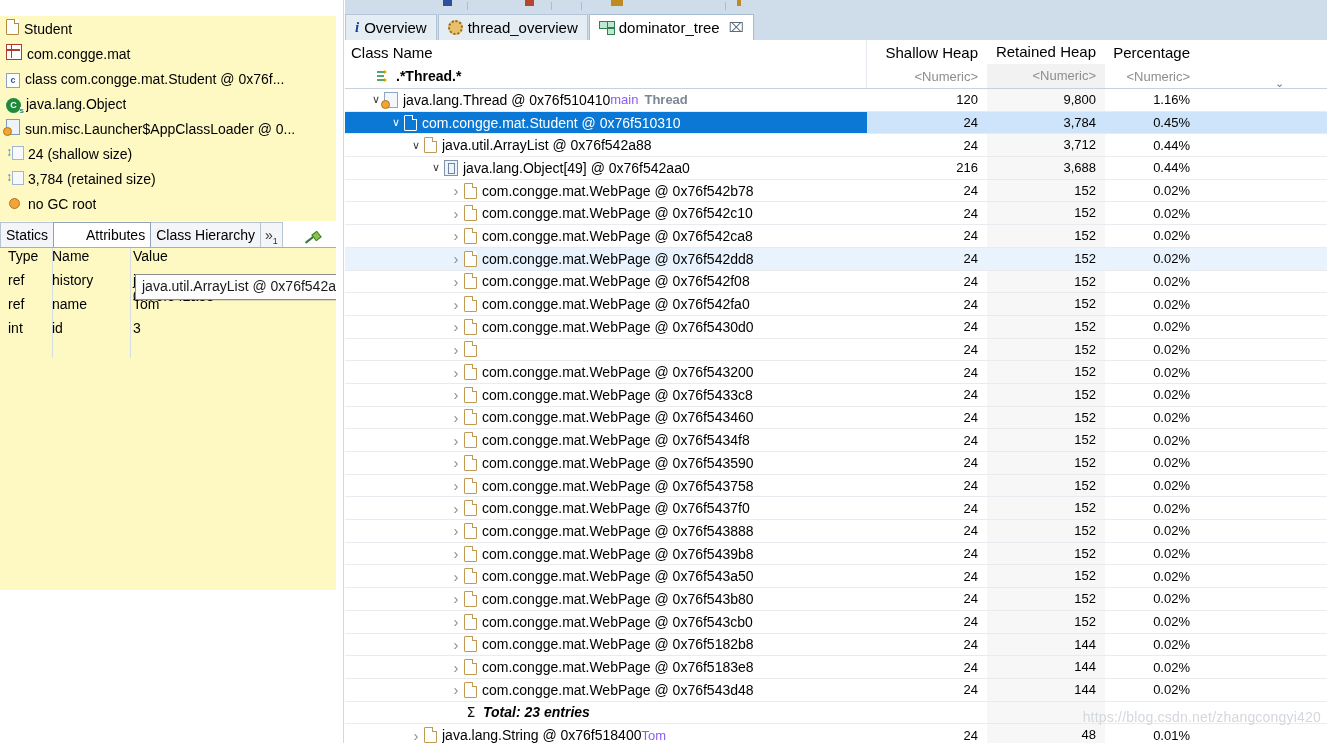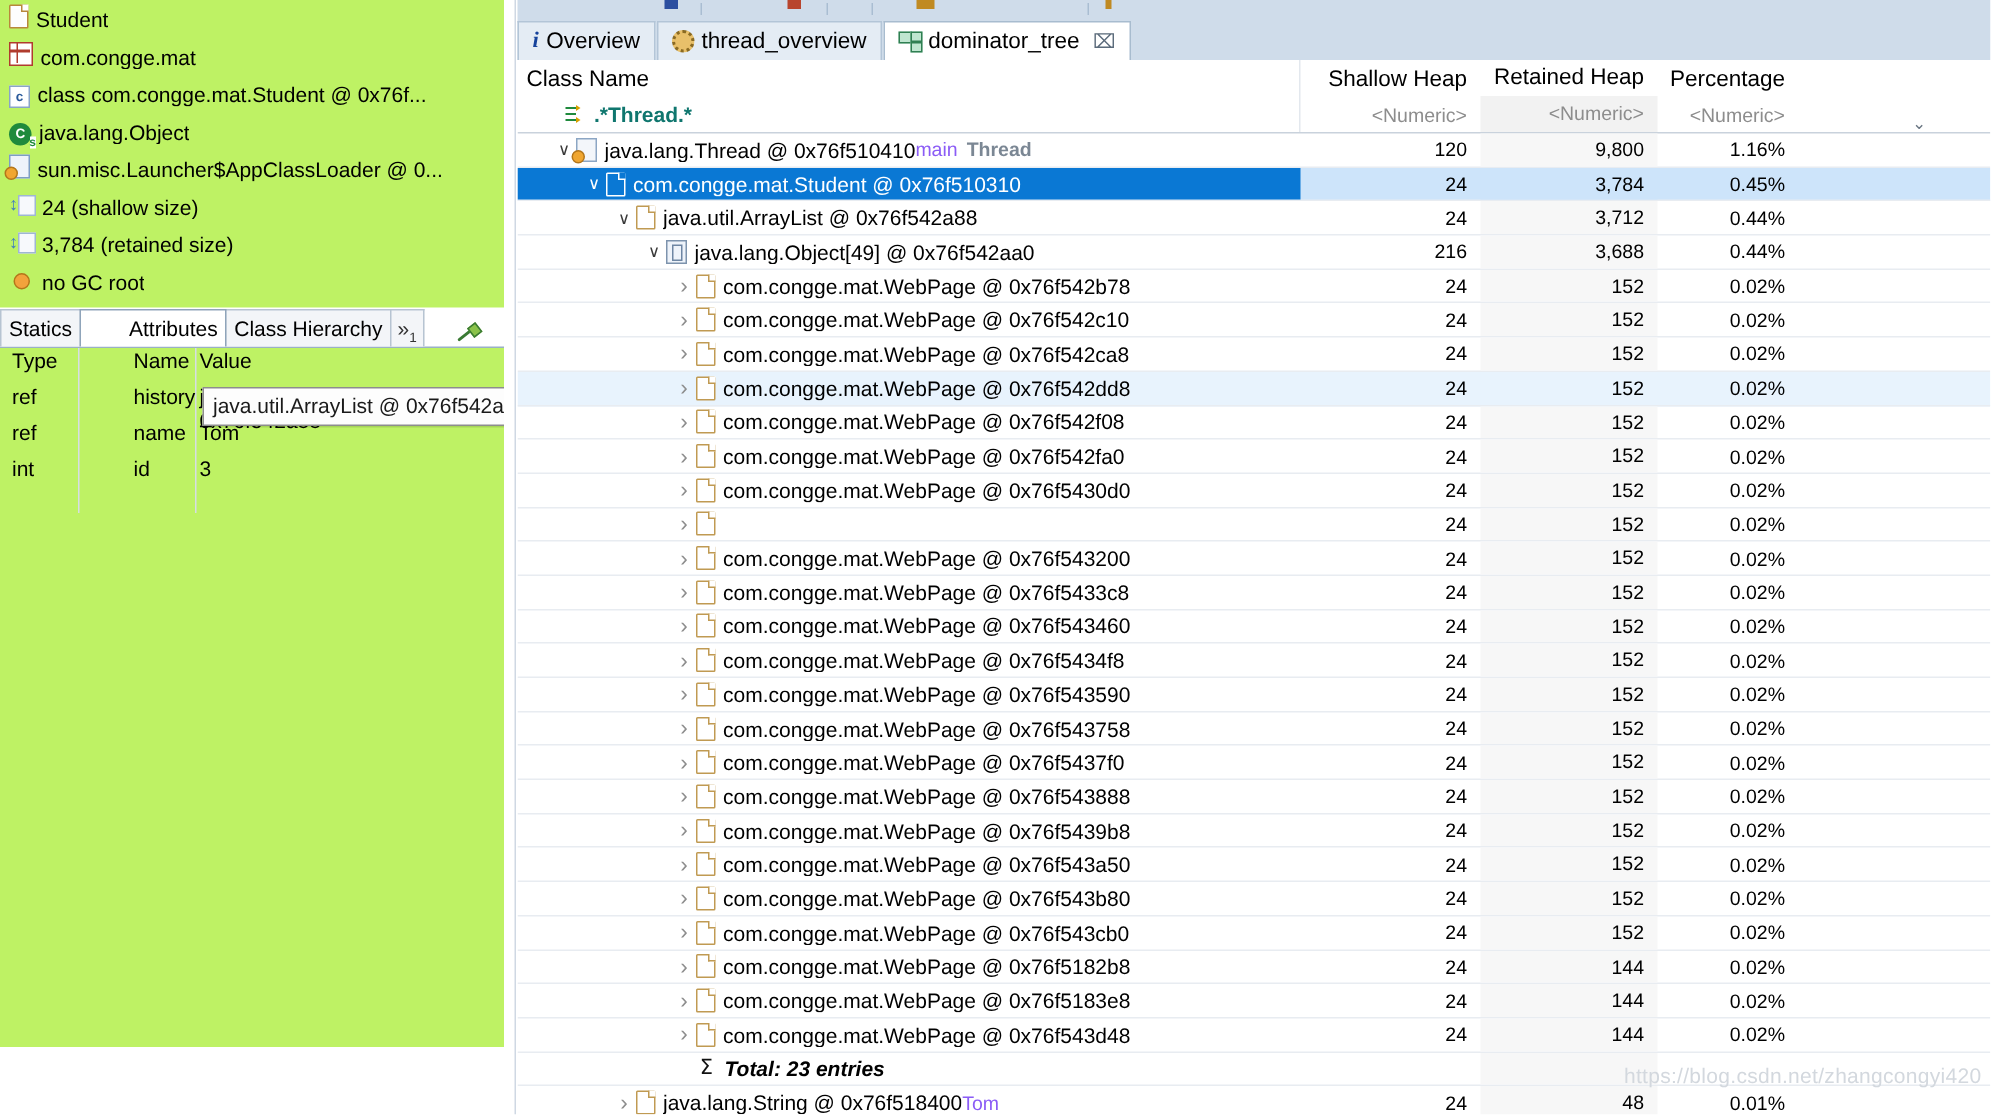--- a/index.html
+++ b/index.html
@@ -6,22 +6,22 @@
   body{
     width:1327px;height:743px;overflow:hidden;
     font-family:"Liberation Sans","DejaVu Sans",sans-serif;
     font-size:13px;color:#000;background:#ffffff;
     -webkit-font-smoothing:antialiased;
   }
   #root{position:relative;width:1327px;height:743px;}
 
   
   #left-pane{
-    position:absolute;left:0;top:0;width:336px;height:698px;
-    background:#bef264;overflow:hidden;
+    position:absolute;left:0;top:16px;width:336px;height:574px;
+    background:#fef9c3;overflow:hidden;
   }
   #inspector-list{position:absolute;left:0;top:0;width:336px;}
   .insp-row{
     display:flex;align-items:center;height:25px;padding-left:6px;
     white-space:nowrap;overflow:hidden;font-size:14px;
   }
   .insp-row .ilabel{margin-left:5px;overflow:hidden;text-overflow:ellipsis;}
 
   
   .ic{position:relative;display:inline-block;flex:0 0 auto;}
@@ -63,21 +63,21 @@
   #pin-icon{margin-left:20px;width:18px;height:18px;position:relative;}
   #pin-icon:before{content:"";position:absolute;left:2px;top:9px;width:13px;height:2px;
       background:#3a7a34;transform:rotate(-38deg);border-radius:1px;}
   #pin-icon:after{content:"";position:absolute;left:11px;top:3px;width:5px;height:6px;
       background:#8bc34a;border:1px solid #3a7a34;transform:rotate(-38deg);}
 
   
   #attr-table{position:absolute;left:0;top:232px;width:336px;}
   .attr-hdr,.attr-row{display:flex;height:24px;align-items:flex-start;font-size:14px;}
   .attr-c1{width:52px;padding-left:8px;box-sizing:border-box;}
-  .attr-c2{width:78px;box-sizing:border-box;padding-left:37px;}
+  .attr-c2{width:78px;box-sizing:border-box;}
   .attr-c3{flex:1;box-sizing:border-box;padding-left:3px;}
   .attr-hdr{color:#000;}
   #attr-vline1{position:absolute;left:52px;top:232px;width:1px;height:110px;background:#d6dde5;}
   #attr-vline2{position:absolute;left:130px;top:232px;width:1px;height:110px;background:#d6dde5;}
 
   
   #value-tooltip{
     position:absolute;left:135px;top:258px;height:24px;line-height:23px;
     padding:0 6px;background:#fdfdfd;border:1px solid #8d8d8d;
     font-size:14px;color:#1a1a1a;white-space:nowrap;z-index:30;
@@ -131,21 +131,21 @@
   .c-pad{width:128px;}
 
   
   #hdr-row{display:flex;height:24px;align-items:center;font-size:15px;background:#fff;}
   #hdr-row .c-name{padding-left:6px;}
   #hdr-row .c-retained{background:#fff;line-height:24px;}
   #filter-row{display:flex;height:24px;align-items:center;font-size:13px;color:#8d8d8d;
       border-bottom:1px solid #c9d2dc;}
   #filter-row .c-name{padding-left:6px;}
   #filter-row .c-retained{background:#f2f2f2;line-height:23px;}
-  #filter-row .filt-txt{color:#0f766e;font-weight:bold;font-size:14px;margin-left:5px;}
+  #filter-row .filt-txt{color:#000000;font-weight:bold;font-size:14px;margin-left:5px;}
   .hdr-sep{width:1px;height:24px;background:#e3e8ee;}
 
   #sort-marker{position:absolute;left:929px;top:40px;width:11px;height:7px;color:#6a7683;
       font-size:11px;line-height:7px;text-align:center;}
 
   
   .twisty{width:16px;height:100%;display:flex;align-items:center;justify-content:center;
           flex:0 0 16px;color:#4a4a4a;font-size:10px;}
   .twisty.open:before{content:"\2228";font-size:11px;color:#3a3a3a;}
   .twisty.closed:before{content:"\203A";font-size:15px;color:#8d8d8d;}

